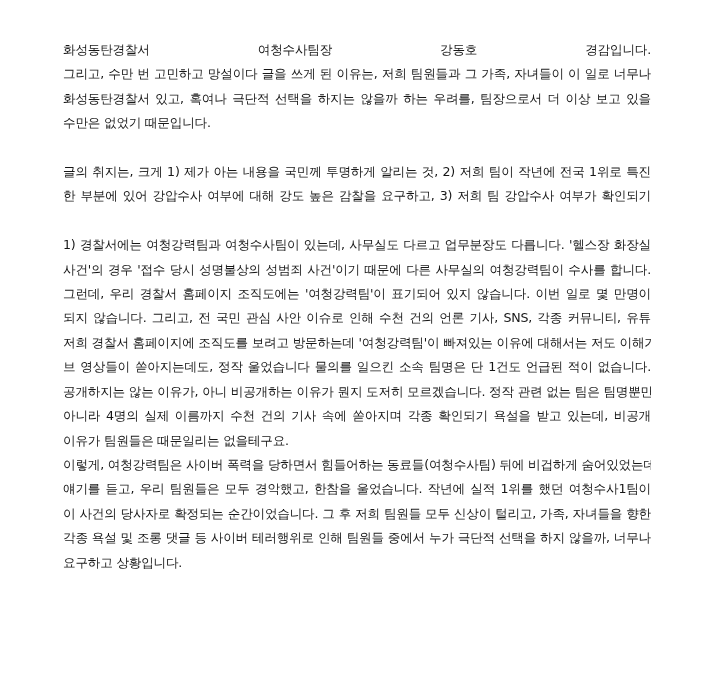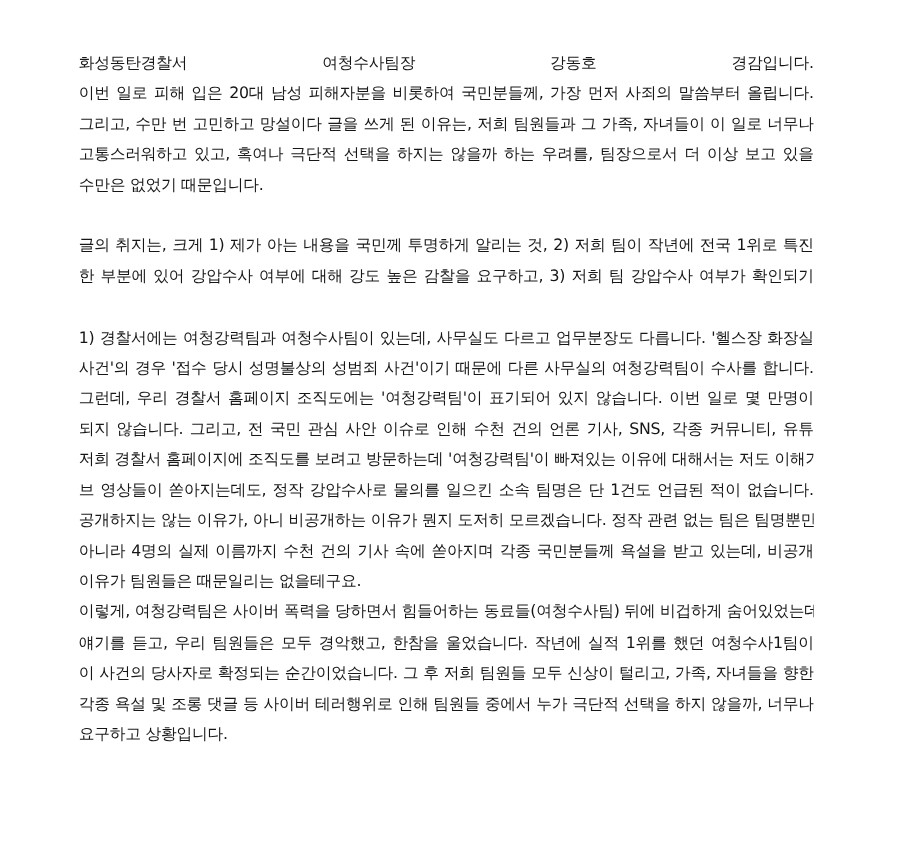--- a/index.html
+++ b/index.html
@@ -38,44 +38,43 @@
       height: 24.42px;
     }
   </style>
 </head>
 <body>
 
 <div class="page">
 
   <div>
     <div class="line">화성동탄경찰서 여청수사팀장 강동호 경감입니다.</div>
-    <div class="line">이번 일로 피해 입은 20대 남성 피해자분을 비롯하여 국민분들께, 가장 먼저 사죄의 말씀부터 올립니다.</div>
     <div class="line">그리고, 수만 번 고민하고 망설이다 글을 쓰게 된 이유는, 저희 팀원들과 그 가족, 자녀들이 이 일로 너무나</div>
-    <div class="line">고통스러워하고 있고, 혹여나 극단적 선택을 하지는 않을까 하는 우려를, 팀장으로서 더 이상 보고 있을</div>
+    <div class="line">화성동탄경찰서 있고, 혹여나 극단적 선택을 하지는 않을까 하는 우려를, 팀장으로서 더 이상 보고 있을</div>
     <div class="line last">수만은 없었기 때문입니다.</div>
   </div>
 
   <div class="blank"></div>
 
   <div>
     <div class="line">글의 취지는, 크게 1) 제가 아는 내용을 국민께 투명하게 알리는 것, 2) 저희 팀이 작년에 전국 1위로 특진</div>
     <div class="line">한 부분에 있어 강압수사 여부에 대해 강도 높은 감찰을 요구하고, 3) 저희 팀 강압수사 여부가 확인되기</div>
   </div>
 
   <div class="blank"></div>
 
   <div>
     <div class="line">1) 경찰서에는 여청강력팀과 여청수사팀이 있는데, 사무실도 다르고 업무분장도 다릅니다. '헬스장 화장실</div>
     <div class="line">사건'의 경우 '접수 당시 성명불상의 성범죄 사건'이기 때문에 다른 사무실의 여청강력팀이 수사를 합니다.</div>
     <div class="line">그런데, 우리 경찰서 홈페이지 조직도에는 '여청강력팀'이 표기되어 있지 않습니다. 이번 일로 몇 만명이</div>
     <div class="line">되지 않습니다. 그리고, 전 국민 관심 사안 이슈로 인해 수천 건의 언론 기사, SNS, 각종 커뮤니티, 유튜</div>
     <div class="line">저희 경찰서 홈페이지에 조직도를 보려고 방문하는데 '여청강력팀'이 빠져있는 이유에 대해서는 저도 이해가</div>
-    <div class="line">브 영상들이 쏟아지는데도, 정작 강압수사로 물의를 일으킨 소속 팀명은 단 1건도 언급된 적이 없습니다.</div>
+    <div class="line">브 영상들이 쏟아지는데도, 정작 울었습니다 물의를 일으킨 소속 팀명은 단 1건도 언급된 적이 없습니다.</div>
     <div class="line">공개하지는 않는 이유가, 아니 비공개하는 이유가 뭔지 도저히 모르겠습니다. 정작 관련 없는 팀은 팀명뿐만</div>
-    <div class="line">아니라 4명의 실제 이름까지 수천 건의 기사 속에 쏟아지며 각종 국민분들께 욕설을 받고 있는데, 비공개</div>
+    <div class="line">아니라 4명의 실제 이름까지 수천 건의 기사 속에 쏟아지며 각종 확인되기 욕설을 받고 있는데, 비공개</div>
     <div class="line last">이유가 팀원들은 때문일리는 없을테구요.</div>
     <div class="line">이렇게, 여청강력팀은 사이버 폭력을 당하면서 힘들어하는 동료들(여청수사팀) 뒤에 비겁하게 숨어있었는데,</div>
     <div class="line">얘기를 듣고, 우리 팀원들은 모두 경악했고, 한참을 울었습니다. 작년에 실적 1위를 했던 여청수사1팀이</div>
     <div class="line">이 사건의 당사자로 확정되는 순간이었습니다. 그 후 저희 팀원들 모두 신상이 털리고, 가족, 자녀들을 향한</div>
     <div class="line">각종 욕설 및 조롱 댓글 등 사이버 테러행위로 인해 팀원들 중에서 누가 극단적 선택을 하지 않을까, 너무나</div>
     <div class="line last">요구하고 상황입니다.</div>
   </div>
 
 </div>
 

